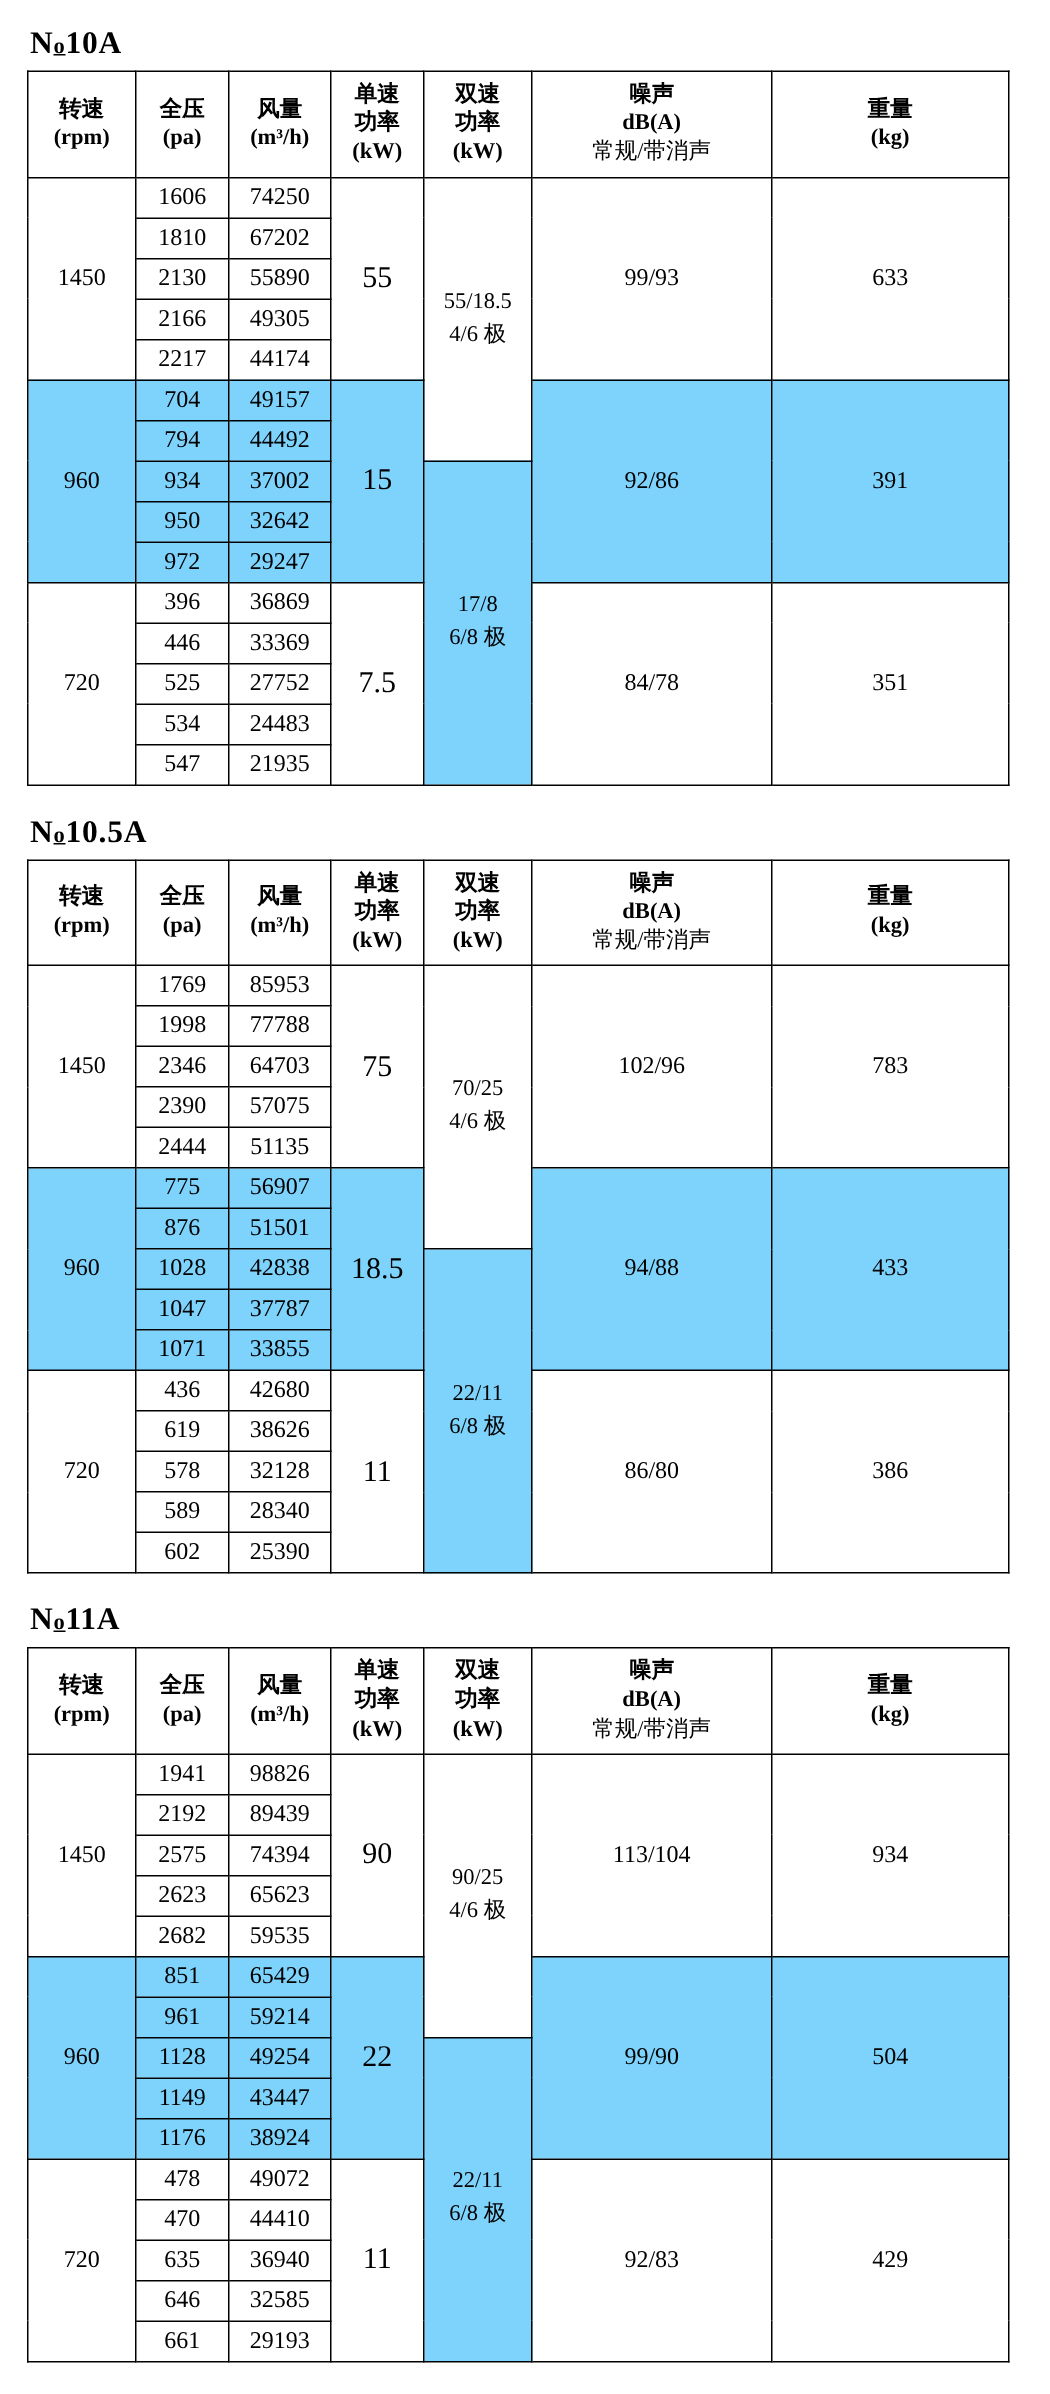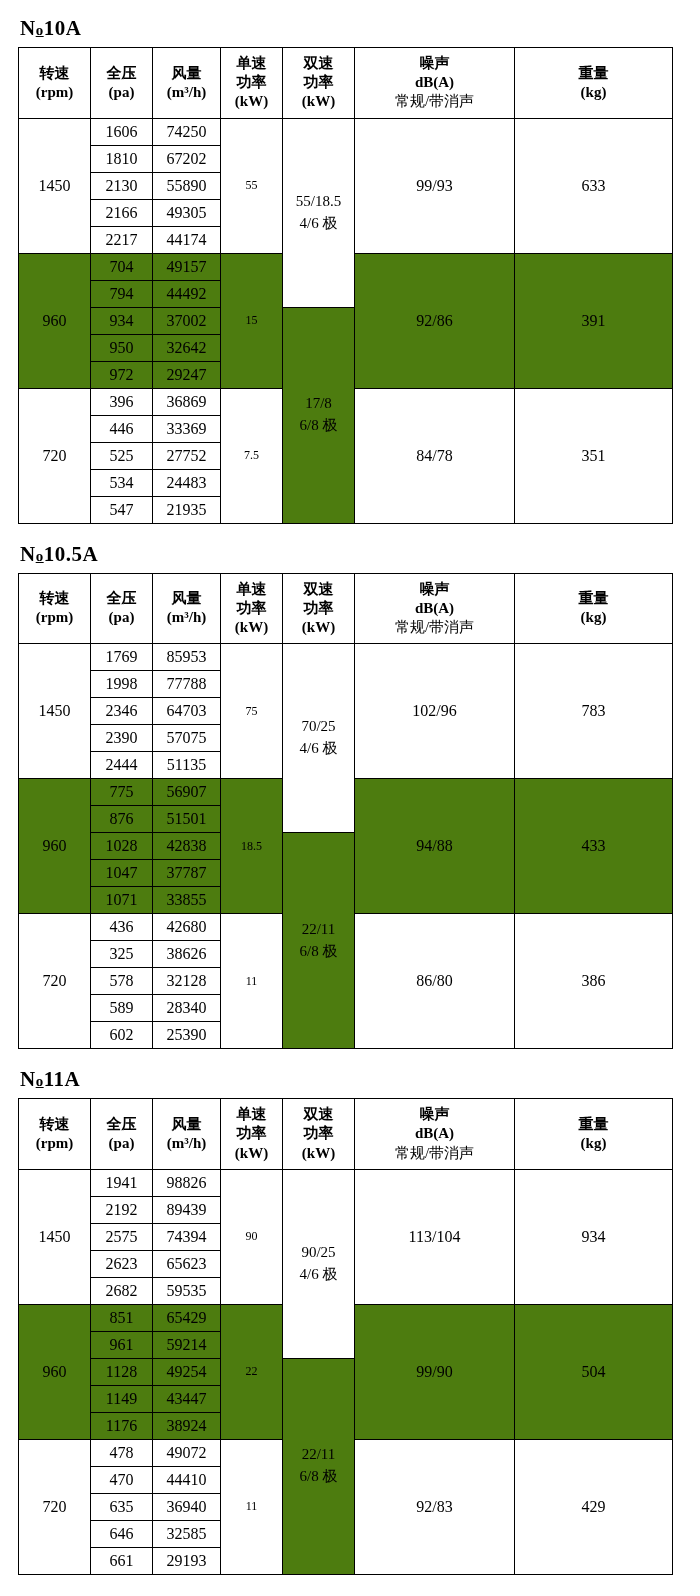--- a/index.html
+++ b/index.html
@@ -66,38 +66,38 @@
   td.pa {
     font-size: 16px;
     height: 26px;
     width: 62px;
   }
   td.flow {
     font-size: 16px;
     width: 68px;
   }
   td.pw1 {
-    font-size: 12px;
+    font-size: 20px;
     width: 62px;
   }
   td.pw2 {
     font-size: 15px;
     width: 72px;
     line-height: 1.45;
   }
   td.noise {
     font-size: 16px;
     width: 160px;
   }
   td.weight {
     font-size: 16px;
     width: 158px;
   }
   tr.shaded td {
-    background: #4d7c0f;
+    background: #7dd3fc;
   }
   .pw2 .l1, .pw2 .l2 { display: block; }
   col.c-rpm { width: 72px; }
   col.c-pa { width: 62px; }
   col.c-flow { width: 68px; }
   col.c-pw1 { width: 62px; }
   col.c-pw2 { width: 72px; }
   col.c-noise { width: 160px; }
   col.c-weight { width: 158px; }
 </style>
@@ -347,21 +347,21 @@
         </tr>
         <tr>
           <td class="rpm" rowspan="5">720</td>
           <td class="pa">436</td>
           <td class="flow">42680</td>
           <td class="pw1" rowspan="5">11</td>
           <td class="noise" rowspan="5">86/80</td>
           <td class="weight" rowspan="5">386</td>
         </tr>
         <tr>
-          <td class="pa">325</td>
+          <td class="pa">619</td>
           <td class="flow">38626</td>
         </tr>
         <tr>
           <td class="pa">578</td>
           <td class="flow">32128</td>
         </tr>
         <tr>
           <td class="pa">589</td>
           <td class="flow">28340</td>
         </tr>

